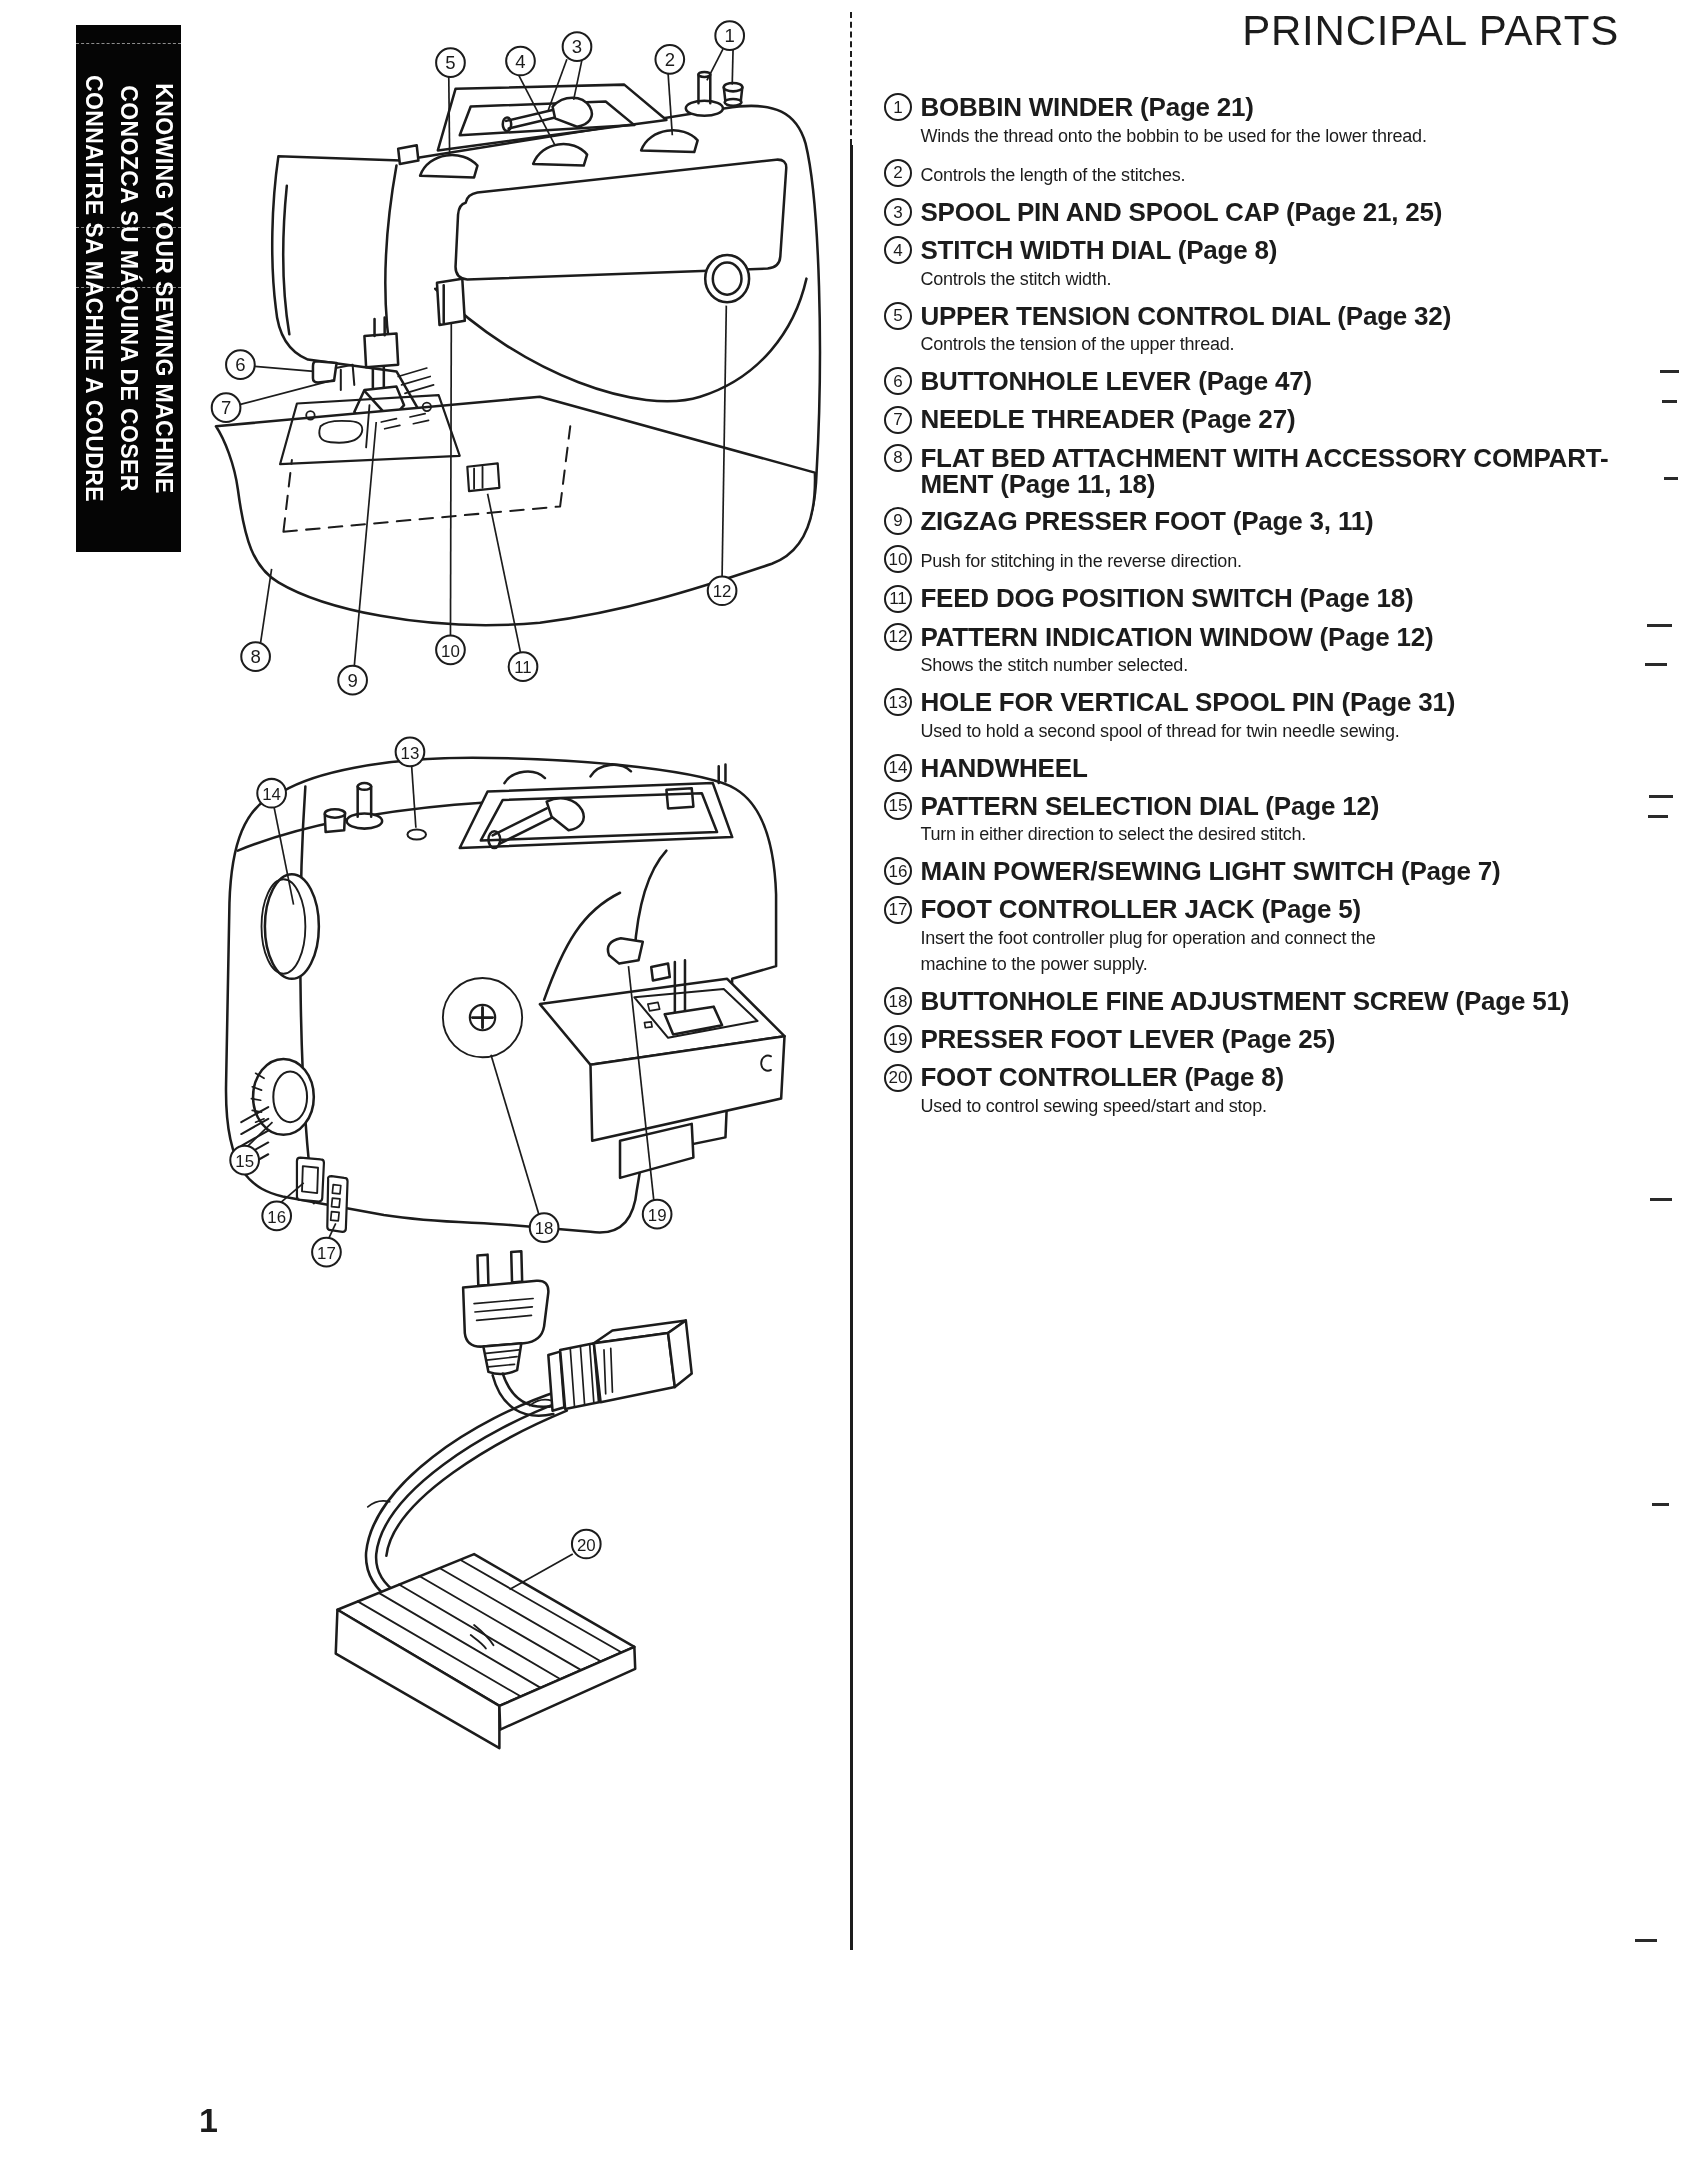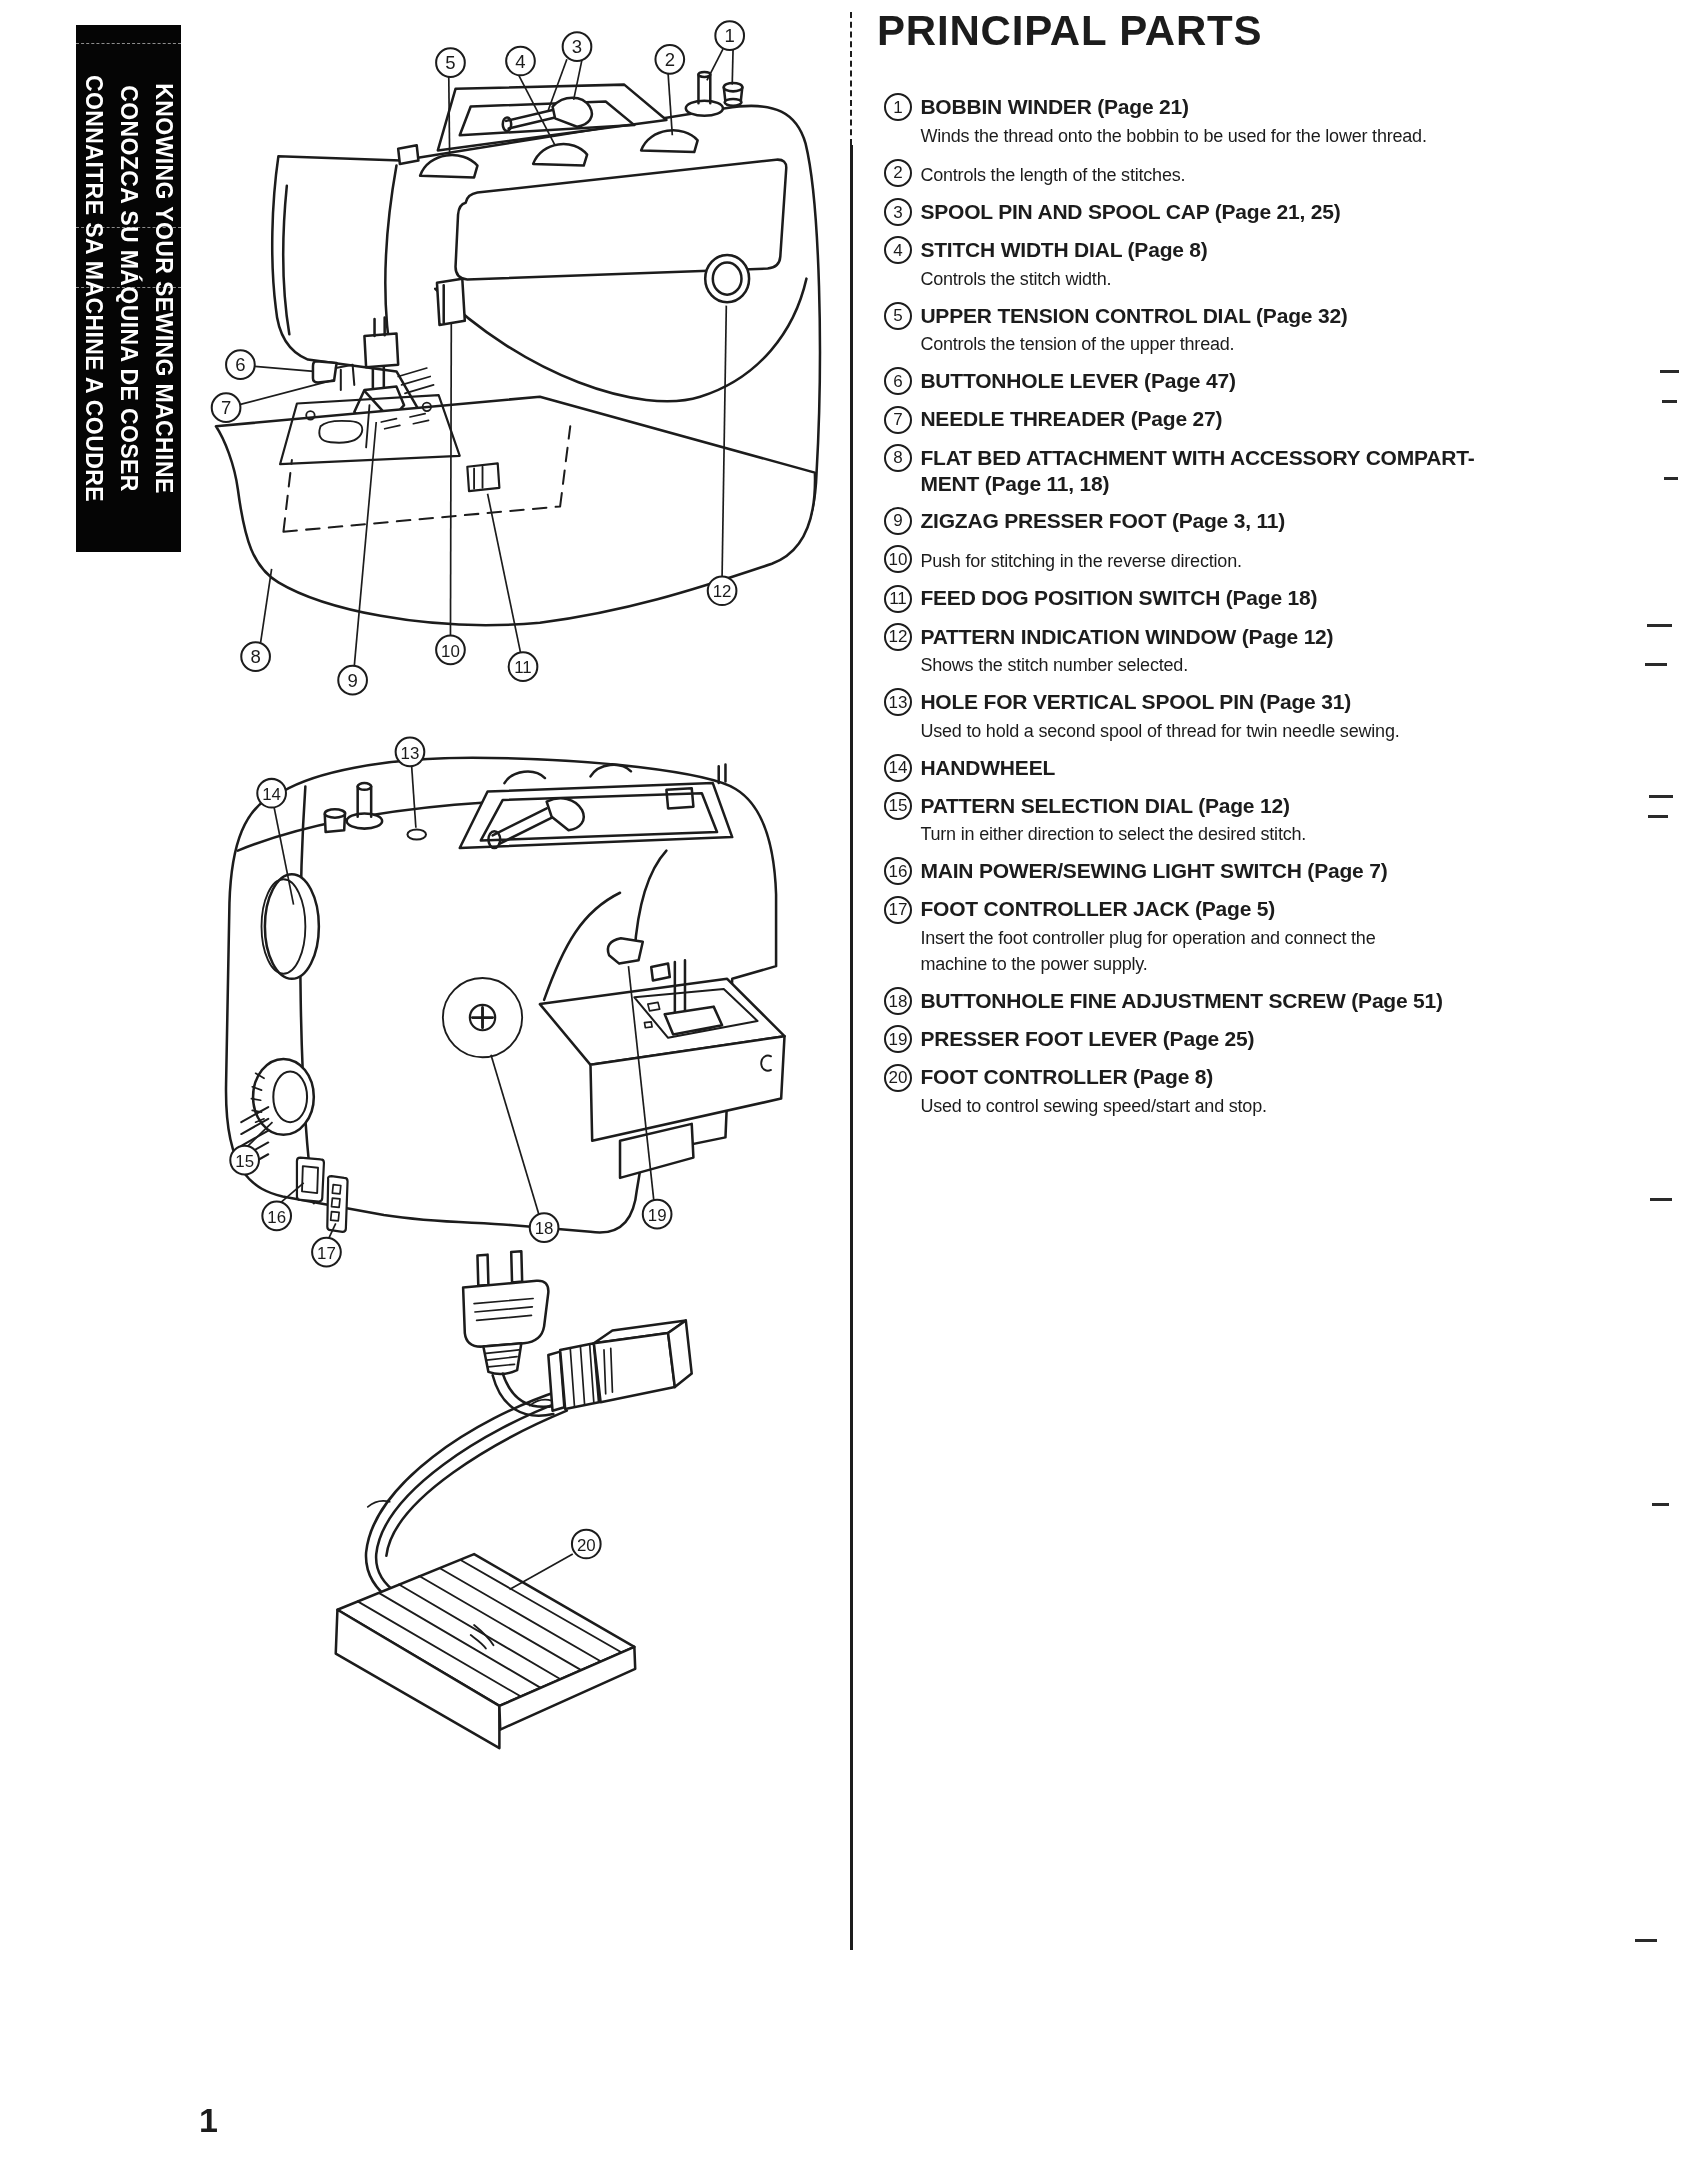--- a/index.html
+++ b/index.html
@@ -17,32 +17,32 @@
   }
   .side-tab-text .tline{
     color:#fff;font-weight:bold;font-size:23px;line-height:33px;
     text-align:center;letter-spacing:0.4px;white-space:nowrap;
   }
   
   .divider-dash{position:absolute;left:850px;top:11.8px;height:133px;width:0;border-left:2.5px dashed #1c1c1c;}
   .divider-solid{position:absolute;left:850px;top:145px;width:2.5px;height:1805px;background:#1c1c1c;}
   
   .title{
-    position:absolute;left:877px;top:6.7px;width:742px;text-align:left;
-    font-size:42px;font-weight:bold;letter-spacing:0.8px;white-space:nowrap;
+    position:absolute;left:877px;top:6.7px;width:742px;text-align:right;
+    font-size:42px;font-weight:normal;letter-spacing:0.8px;white-space:nowrap;
   }
   .plist{position:absolute;left:884px;top:94px;width:749px;}
   .part{display:flex;align-items:flex-start;gap:8.4px;margin-bottom:11px;}
   .pnum{
     flex:0 0 auto;width:28px;height:28px;border:2px solid #1c1c1c;border-radius:50%;
     display:flex;align-items:center;justify-content:center;
     font-size:17px;line-height:1;box-sizing:border-box;margin-top:-0.8px;
   }
   .ptext{flex:1;}
-  .ptitle{font-weight:bold;font-size:21px;line-height:26px;letter-spacing:-0.2px;white-space:pre-line;}
+  .ptitle{font-weight:bold;font-size:26px;line-height:26px;letter-spacing:-0.2px;white-space:pre-line;}
   .pdesc{font-size:18px;line-height:26px;margin-top:2.5px;letter-spacing:-0.2px;white-space:pre-line;}
   
   .pageno{position:absolute;left:199px;top:2101px;font-size:34px;font-weight:bold;}
   
   .tick{position:absolute;background:#2a2a2a;}
   
   .diagram{position:absolute;left:0;top:0;}
   svg text{font-family:"Liberation Sans",sans-serif;}
 </style>
 </head>

